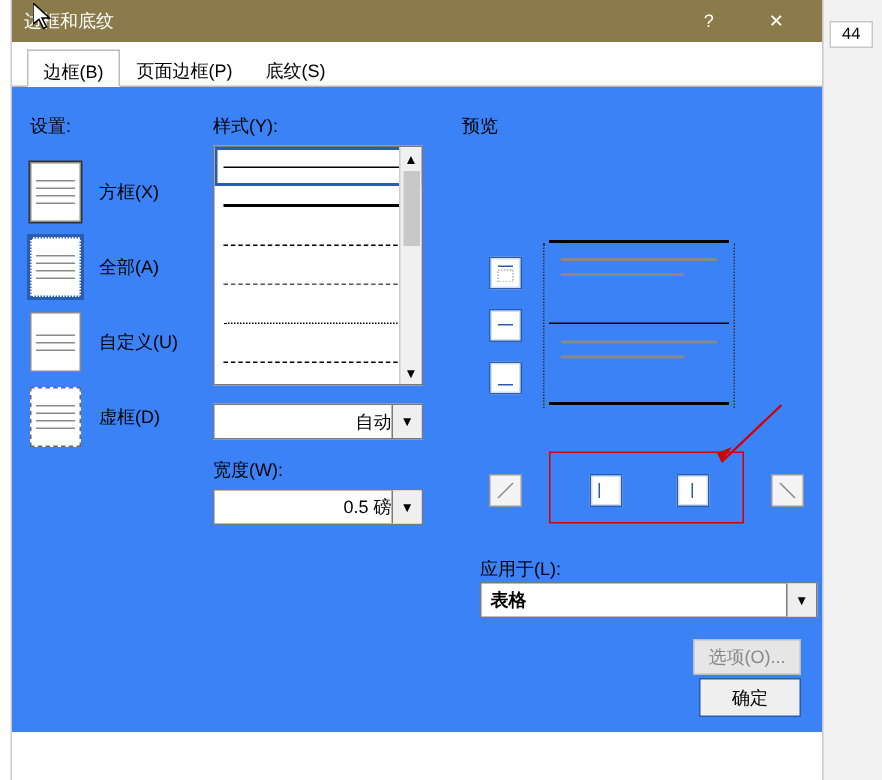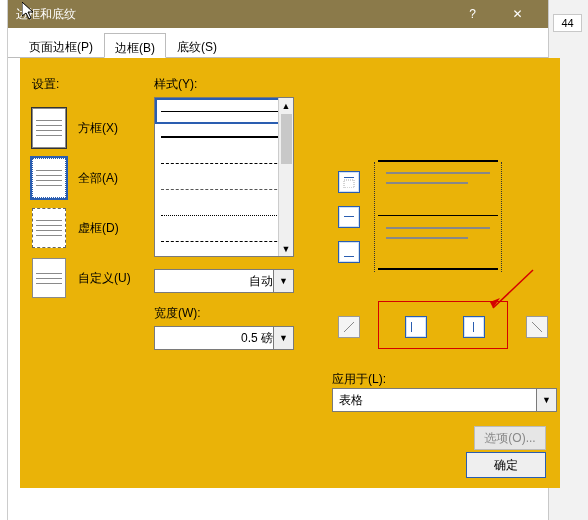--- a/index.html
+++ b/index.html
@@ -41,22 +41,22 @@
   }
   .tab {
     padding:6px 10px 4px; margin-top:4px; border:1px solid transparent;
     cursor:pointer;
   }
   .tab.active {
     border:1px solid #bcbcbc; border-bottom:1px solid #fff; background:#fff; position:relative; top:1px;
   }
   
   .dialog-body {
-    position:absolute; left:20px; top:58px; width:540px; height:430px;
-    background:#eab308;
+    position:absolute; left:8px; top:58px; width:540px; height:430px;
+    background:#3b82f6;
   }
   
   .col-settings { position:absolute; left:12px; top:18px; width:112px; }
   .col-settings .hdr { margin-bottom:10px; }
   .setting-item { display:flex; align-items:center; height:50px; }
   .setting-item .thumb {
     width:34px; height:40px; border:1px solid #8a8a8a; margin-right:12px; background:#fff;
     display:flex; flex-direction:column; justify-content:center; padding:3px;
   }
   .thumb .ln { height:1px; background:#8a8a8a; margin:2px 0; }
@@ -107,37 +107,37 @@
     width:22px; height:22px; border:1px solid #2a5db0; background:#fff;
     display:flex; align-items:center; justify-content:center; position:absolute;
     box-shadow:0 0 0 1px #cfe0f5 inset;
   }
   .edge-btn.plain { border:1px solid #999; box-shadow:none; background:#f4f4f4; }
   .edge-btn svg { width:12px; height:12px; }
   .arrow-line { position:absolute; }
   .apply-group { position:absolute; left:0; top:295px; width:230px;margin-left:12px; }
   .apply-combo {
     width:225px; height:24px; border:1px solid #7a7a7a; background:#fff;
-    display:flex; align-items:center;
+    display:flex; align-items:center;font-weight:bold;
   }
   .apply-combo .val { flex:1; padding-left:6px; }
   .apply-combo .dd { width:20px; height:100%; border-left:1px solid #7a7a7a; background:#efefef; display:flex; align-items:center; justify-content:center; font-size:9px; }
   .options-btn {
     position:absolute; right:4px; top:350px; width:72px; height:24px;
     background:#e6e6e6; border:1px solid #bcbcbc; color:#888; text-align:center;
     line-height:22px;
   }
   .red-box {
     position:absolute; border:1px solid #d40000;
   }
   .dialog-buttons {
     position:absolute; right:14px; bottom:10px; display:flex; gap:10px;
   }
   .dlg-btn {
-    width:80px; height:26px; border:1px solid #8a8a8a; background:#efefef;
+    width:68px; height:26px; border:1px solid #8a8a8a; background:#efefef;
     display:flex; align-items:center; justify-content:center;
   }
   .dlg-btn.primary { border:1px solid #2a5db0; }
 </style>
 </head>
 <body>
 
 <div class="left-gutter"></div>
 <div class="right-strip">
   <div class="num">44</div>
@@ -151,22 +151,22 @@
   <span class="title">边框和底纹</span>
   <div class="tbtn">
       <span>?</span>
     </div>
   <div class="tbtn close">
       <span>✕</span>
     </div>
 </div>
 
 <div class="tabs">
+  <div class="tab active"><span>边框(B)</span></div>
   <div class="tab"><span>页面边框(P)</span></div>
-  <div class="tab active"><span>边框(B)</span></div>
   <div class="tab"><span>底纹(S)</span></div>
 </div>
 
 <div class="dialog-body">
 
   <div class="col-settings">
     <div class="hdr">设置:</div>
 
 
     <div class="setting-item">
@@ -183,37 +183,37 @@
       <div class="thumb all">
         <div class="ln"></div>
           <div class="ln"></div>
           <div class="ln"></div>
           <div class="ln"></div>
       </div>
       <span class="lbl">全部(A)</span>
     </div>
 
     <div class="setting-item">
+      <div class="thumb">
+        <div class="wave"></div>
+          <div class="ln"></div>
+          <div class="ln"></div>
+          <div class="ln"></div>
+      </div>
+      <span class="lbl">自定义(U)</span>
+    </div>
+
+    <div class="setting-item">
       <div class="thumb" style="border:1px dashed #666">
         <div class="ln"></div>
           <div class="ln"></div>
           <div class="ln"></div>
           <div class="ln"></div>
       </div>
       <span class="lbl">虚框(D)</span>
-    </div>
-
-    <div class="setting-item">
-      <div class="thumb">
-        <div class="wave"></div>
-          <div class="ln"></div>
-          <div class="ln"></div>
-          <div class="ln"></div>
-      </div>
-      <span class="lbl">自定义(U)</span>
     </div>
   </div>
 
   <div class="col-style">
     <div class="group-label">样式(Y):</div>
     <div class="style-list">
       <div class="opt selected">
           <div class="line solid1"></div>
         </div>
       <div class="opt">
@@ -248,20 +248,21 @@
     <div class="width-group">
       <div class="group-label">宽度(W):</div>
       <div class="combo">
         <span class="val">0.5 磅</span>
         <span class="dd">▼</span>
       </div>
     </div>
   </div>
 
   <div class="col-preview">
+    <div>预览</div>
 
     <div class="edge-btn" style="left:18px; top:95px;">
       <svg>
           <rect x="1" y="1" width="10" height="1" fill="#2a5db0"></rect>
           <rect x="1" y="4" width="10" height="8" fill="none" stroke="#aaa" stroke-dasharray="1"></rect>
         </svg>
     </div>
     <div class="edge-btn" style="left:18px; top:130px;">
       <svg>
           <rect x="1" y="5" width="10" height="1" fill="#2a5db0"></rect>

